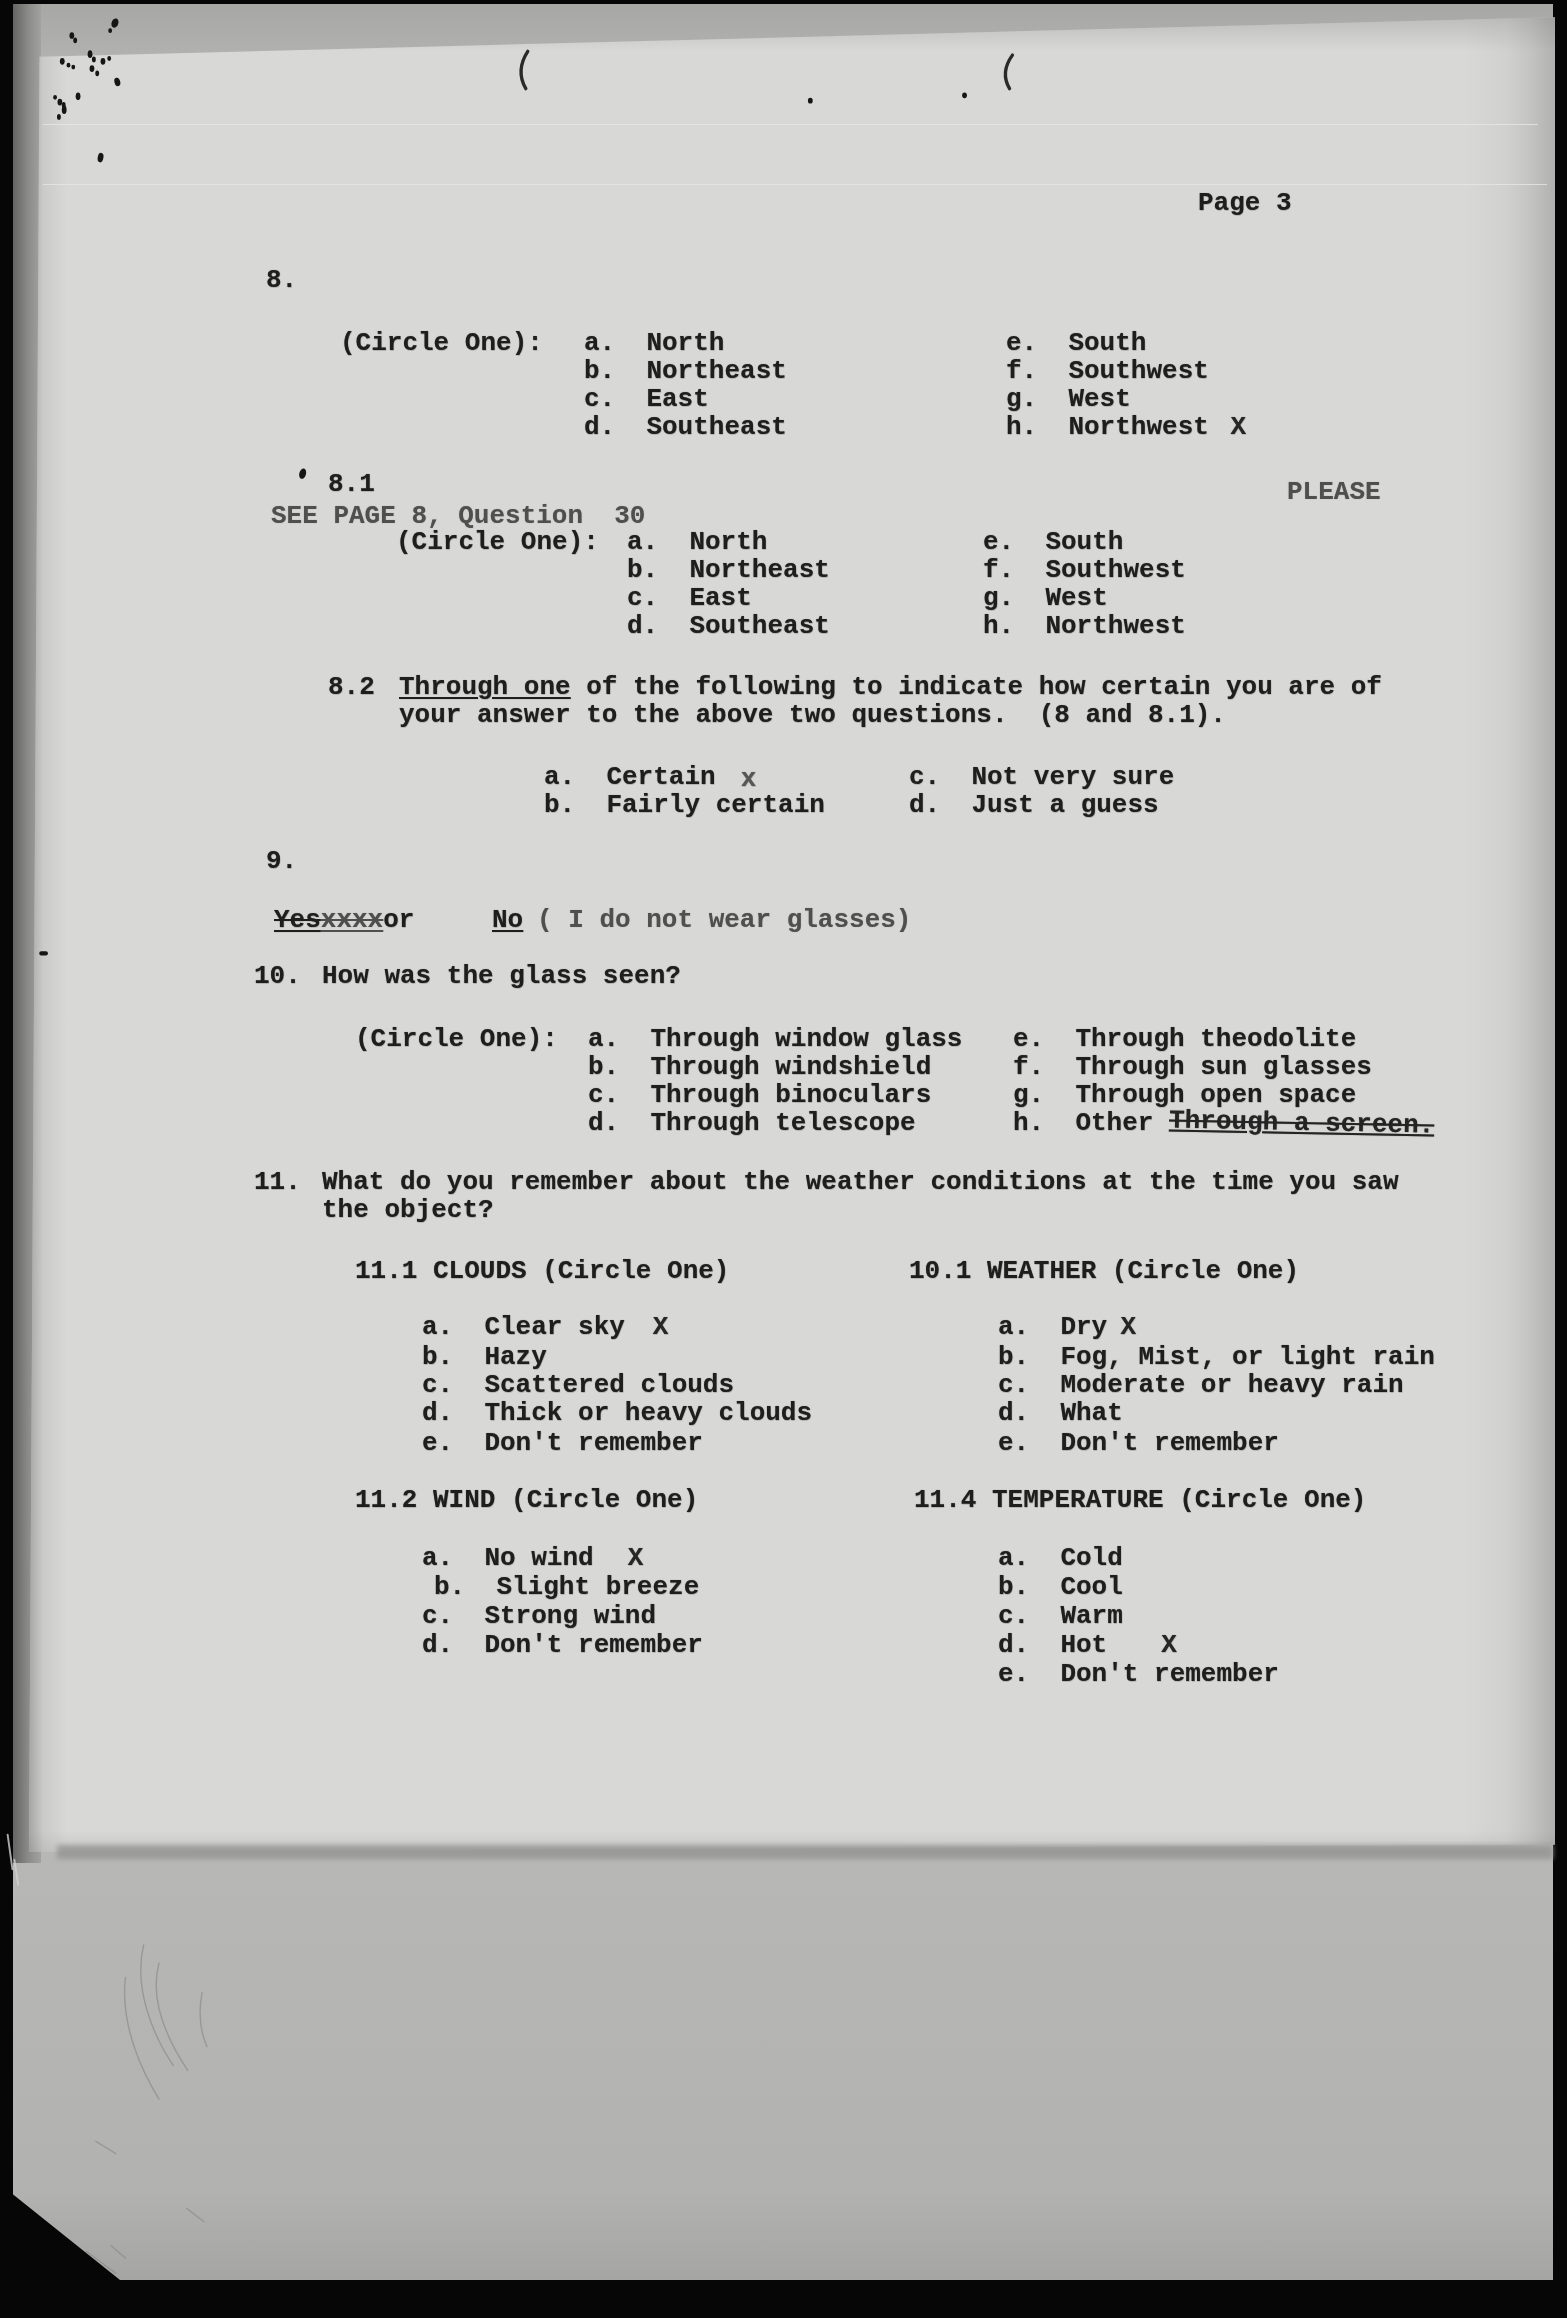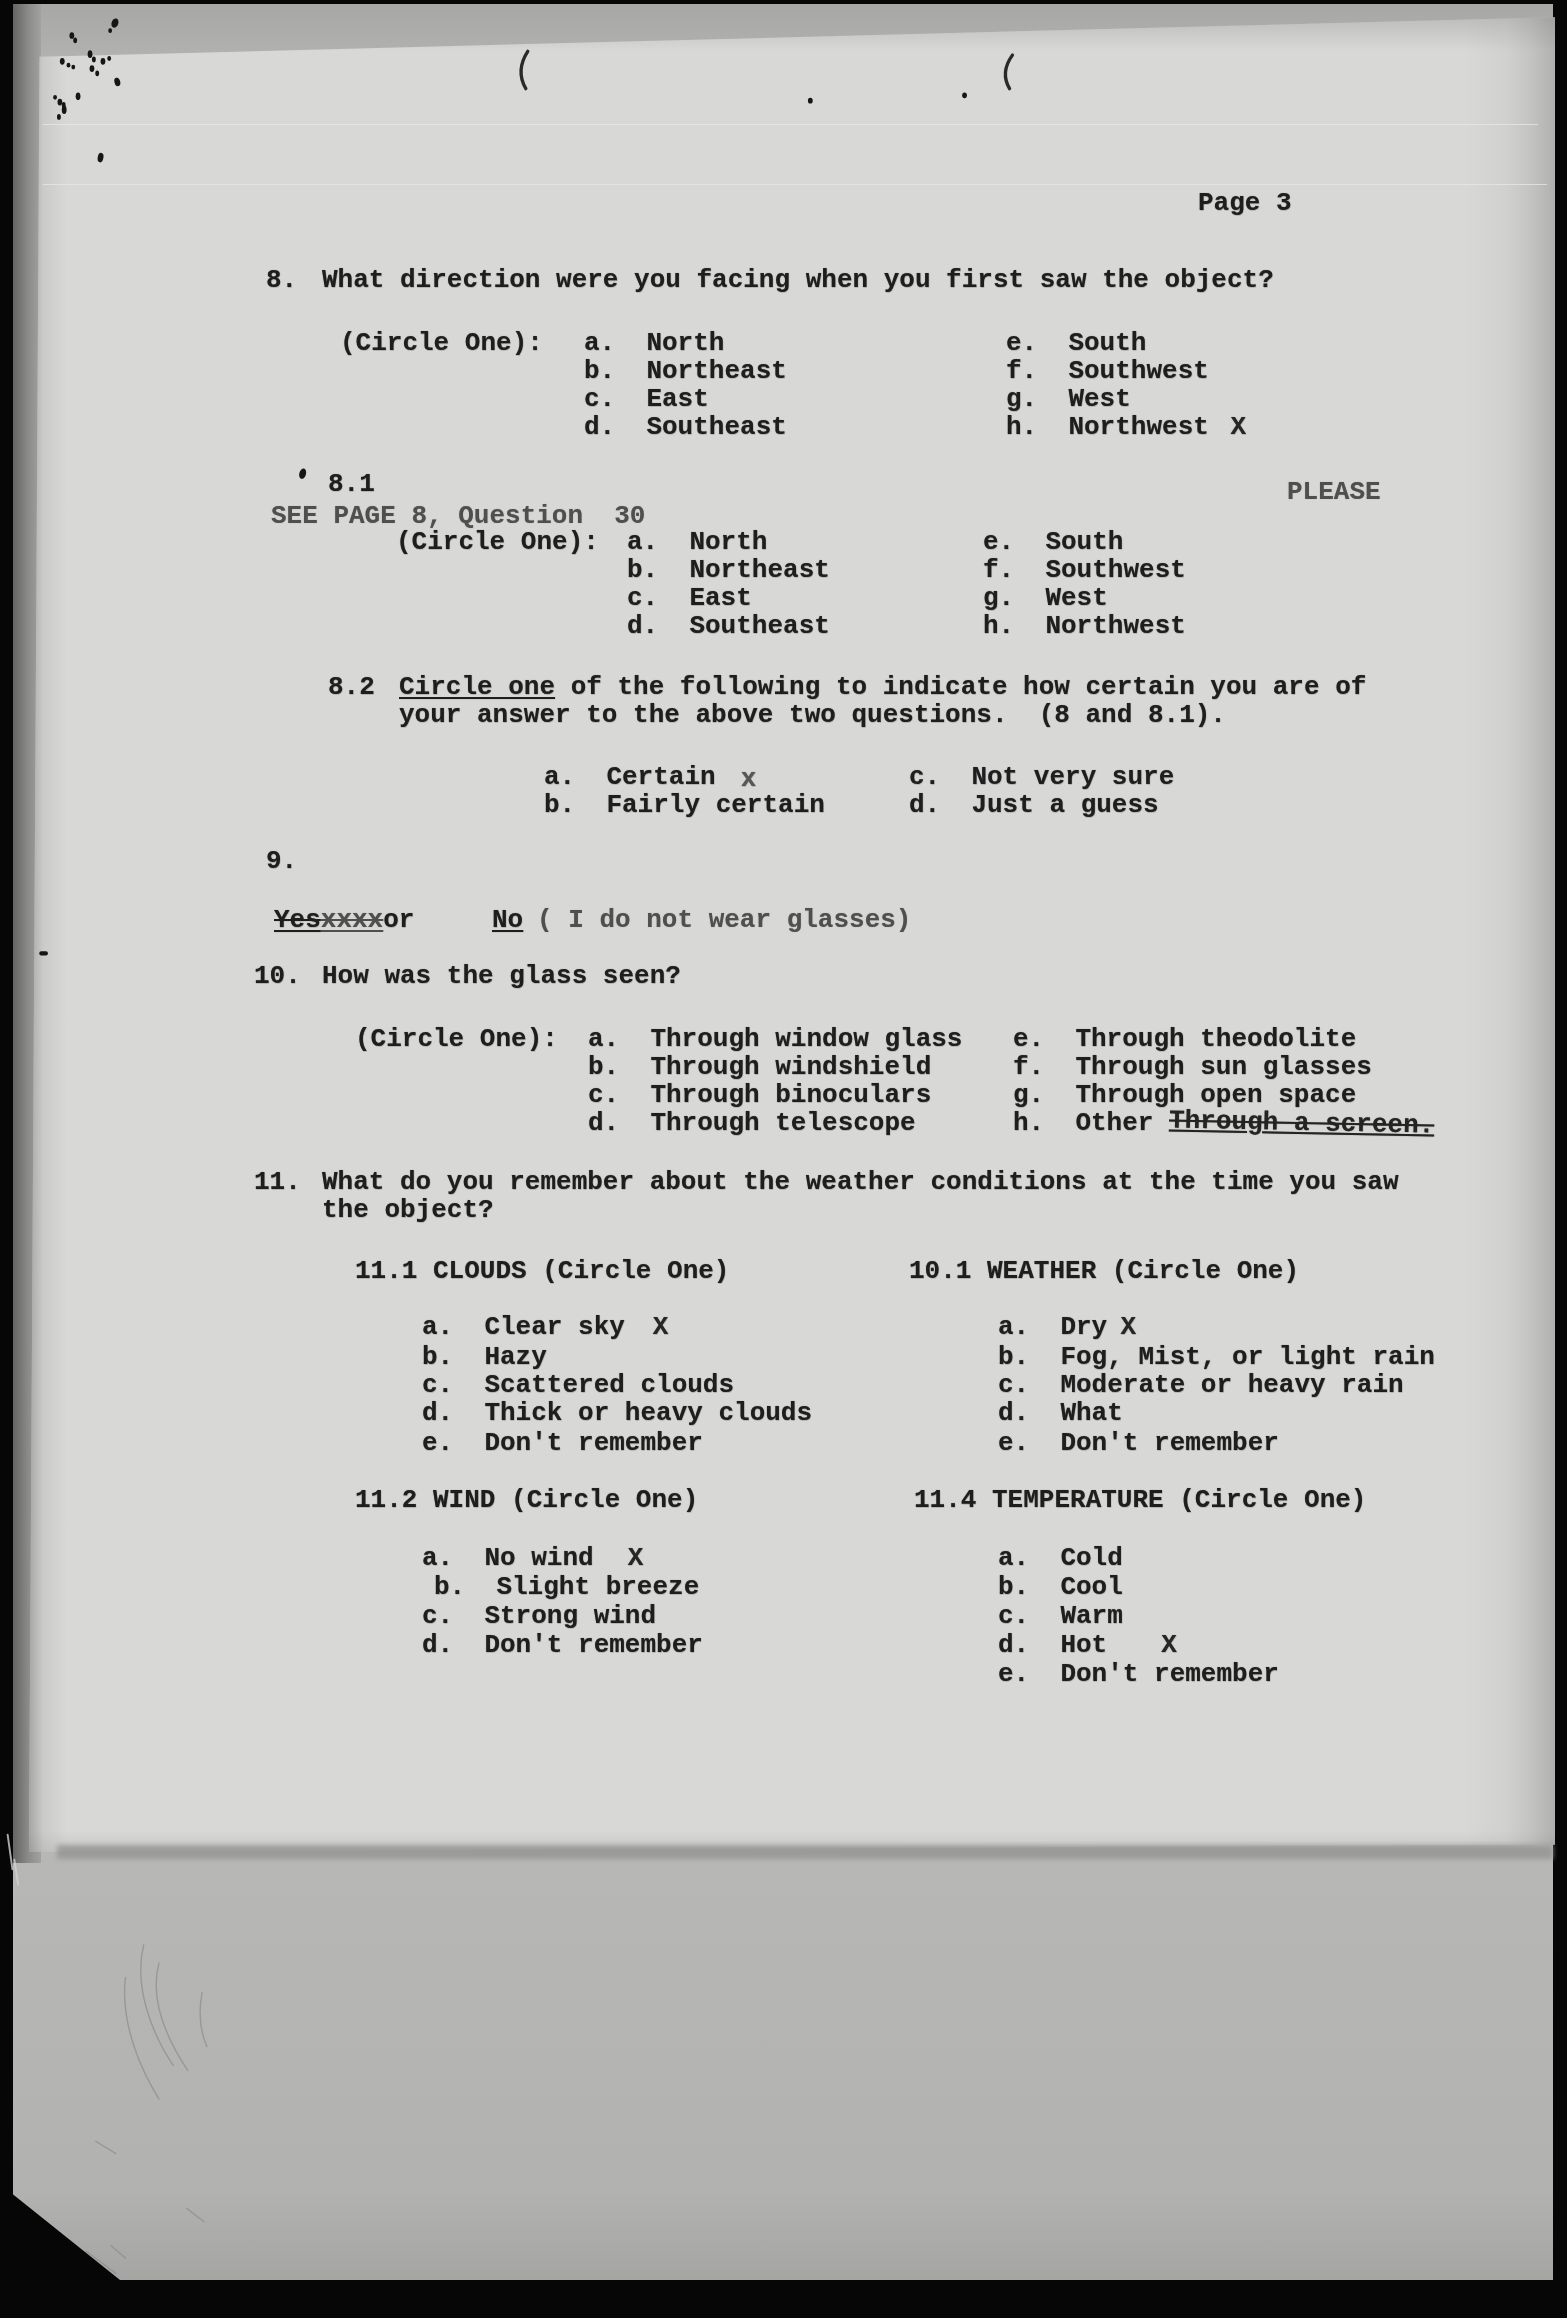--- a/index.html
+++ b/index.html
@@ -89,21 +89,20 @@
     </g>
     <g stroke="#d2d2d0" stroke-width="4" opacity="0.8" stroke-linecap="round">
       <path d="M16,3830 l10,72"></path>
         <path d="M30,3882 l8,52"></path>
     </g>
   </svg>
 
   <div class="t" style="left:1198px;top:189px;">Page 3</div>
 
   <div class="t" style="left:266px;top:266px;">8.</div>
-  <div class="t" style="left:322px;top:266px;">What direction were you facing when you first saw the object?</div>
   <div class="t" style="left:340px;top:329px;">(Circle One):</div>
   <div class="t" style="left:584px;top:329px;">a.  North</div>
   <div class="t" style="left:584px;top:357px;">b.  Northeast</div>
   <div class="t" style="left:584px;top:385px;">c.  East</div>
   <div class="t" style="left:584px;top:413px;">d.  Southeast</div>
   <div class="t" style="left:1006px;top:329px;">e.  South</div>
   <div class="t" style="left:1006px;top:357px;">f.  Southwest</div>
   <div class="t" style="left:1006px;top:385px;">g.  West</div>
   <div class="t" style="left:1006px;top:413px;"><span>h.  Northwest</span><span class="mark" style="margin-left:21.6px;">X</span></div>
 
@@ -114,21 +113,21 @@
   <div class="t" style="left:627px;top:528px;">a.  North</div>
   <div class="t" style="left:627px;top:556px;">b.  Northeast</div>
   <div class="t" style="left:627px;top:584px;">c.  East</div>
   <div class="t" style="left:627px;top:612px;">d.  Southeast</div>
   <div class="t" style="left:983px;top:528px;">e.  South</div>
   <div class="t" style="left:983px;top:556px;">f.  Southwest</div>
   <div class="t" style="left:983px;top:584px;">g.  West</div>
   <div class="t" style="left:983px;top:612px;">h.  Northwest</div>
 
   <div class="t" style="left:328px;top:673px;">8.2</div>
-  <div class="t" style="left:399px;top:673px;"><span class="ul">Circle one</span><span> of the following to indicate how certain you are of</span></div>
+  <div class="t" style="left:399px;top:673px;"><span class="ul">Through one</span><span> of the following to indicate how certain you are of</span></div>
   <div class="t" style="left:399px;top:701px;">your answer to the above two questions.  (8 and 8.1).</div>
   <div class="t" style="left:544px;top:763px;"><span>a.  Certain</span><span class="mark-light" style="margin-left:25px;">x</span></div>
   <div class="t" style="left:544px;top:791px;">b.  Fairly certain</div>
   <div class="t" style="left:909px;top:763px;">c.  Not very sure</div>
   <div class="t" style="left:909px;top:791px;">d.  Just a guess</div>
 
   <div class="t" style="left:266px;top:847px;">9.</div>
   <div class="t" style="left:274px;top:906px;"><span class="strike">Yes</span><span class="strike light">xxxx</span><span>or</span></div>
   <div class="t ul" style="left:492px;top:906px;">No</div>
   <div class="t light" style="left:537px;top:906px;">( I do not wear glasses)</div>

